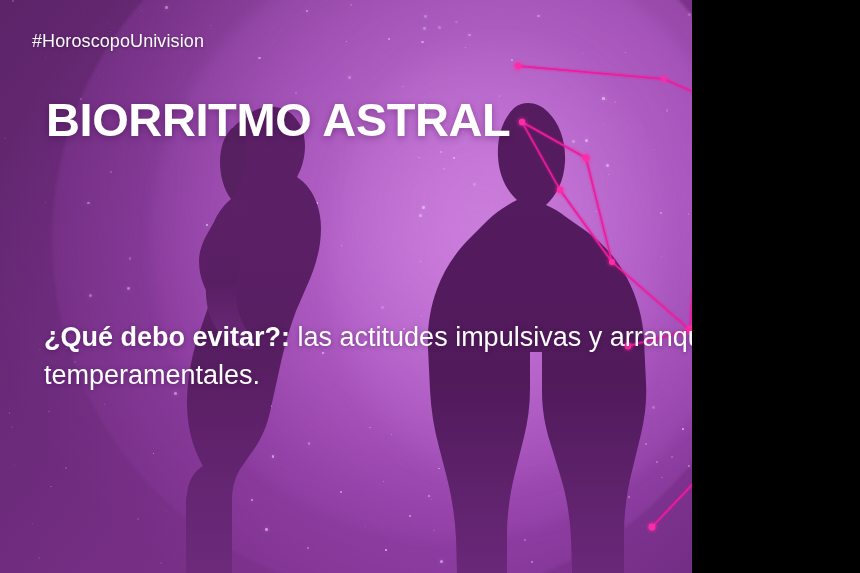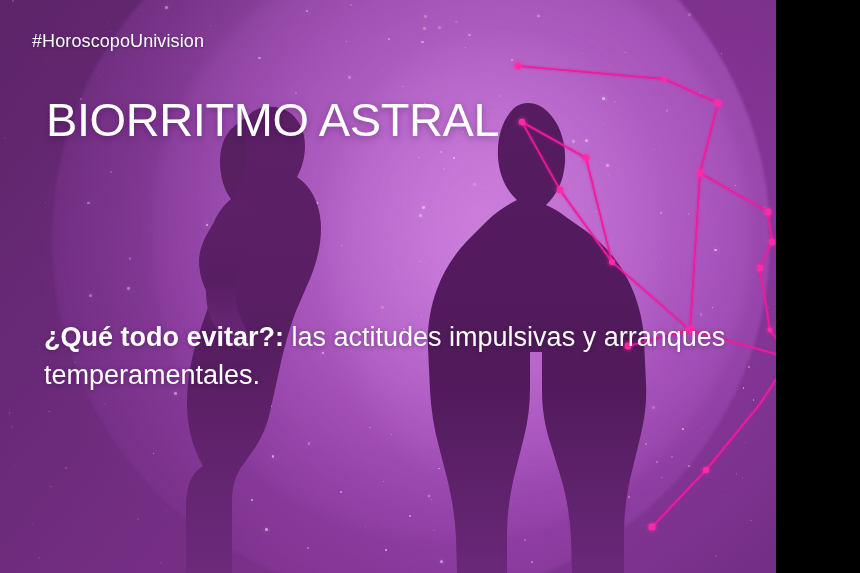--- a/index.html
+++ b/index.html
@@ -5,21 +5,21 @@
 <style>
   * { margin:0; padding:0; box-sizing:border-box; }
   html, body {
     width:860px; height:573px;
     background:#000;
     font-family:"Liberation Sans", sans-serif;
     overflow:hidden;
   }
   #card {
     position:relative;
-    width:776px; height:573px;
+    width:692px; height:573px;
     overflow:hidden;
     background:
       radial-gradient(ellipse 620px 520px at 62% 46%, rgba(196,96,214,0.40) 0%, rgba(168,70,190,0.18) 45%, rgba(130,46,150,0.0) 72%),
       linear-gradient(128deg, #5d2469 0%, #6a2a79 28%, #7a3089 58%, #7e3390 78%, #742e86 100%);
   }
 
   
   .starfield { position:absolute; inset:0; pointer-events:none; }
   .star {
     position:absolute; border-radius:50%;
@@ -62,21 +62,21 @@
 
   
   .hashtag {
     position:absolute; left:32px; top:31px;
     font-size:18px; font-weight:400; color:#ffffff;
     letter-spacing:0.1px;
     text-shadow:0 1px 3px rgba(40,0,55,0.45);
   }
   .title {
     position:absolute; left:46px; top:96px;
-    font-size:47px; font-weight:400; color:#ffffff;
+    font-size:47px; font-weight:700; color:#ffffff;
     letter-spacing:-0.4px;
     line-height:1;
     text-shadow:0 2px 7px rgba(45,0,60,0.35);
     font-stretch:condensed;
   }
   .body-block { position:absolute; left:44px; width:730px; }
   .para {
     font-size:27px; line-height:38px; color:#ffffff;
     font-weight:400;
     text-shadow:0 1px 5px rgba(45,0,60,0.40);
@@ -491,17 +491,17 @@
     </g>
   </svg>
 
   <div class="hashtag">#HoroscopoUnivision</div>
 
   <h1 class="title">BIORRITMO ASTRAL</h1>
 
 
   <div class="body-block" id="para-2">
     <p class="para">
-      <b>¿Qué todo evitar?:</b><span> las actitudes impulsivas y arranques temperamentales.</span>
+      <b>¿Qué debo evitar?:</b><span> las actitudes impulsivas y arranques temperamentales.</span>
     </p>
   </div>
 
 </div>
 
 </body></html>

